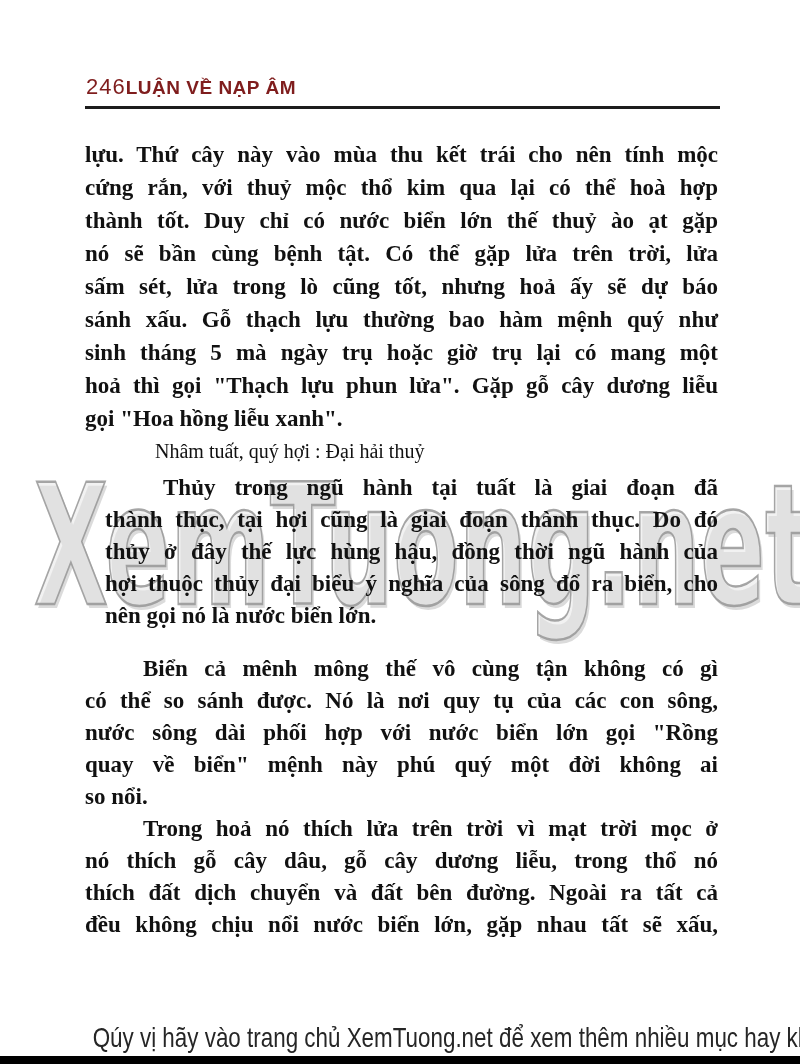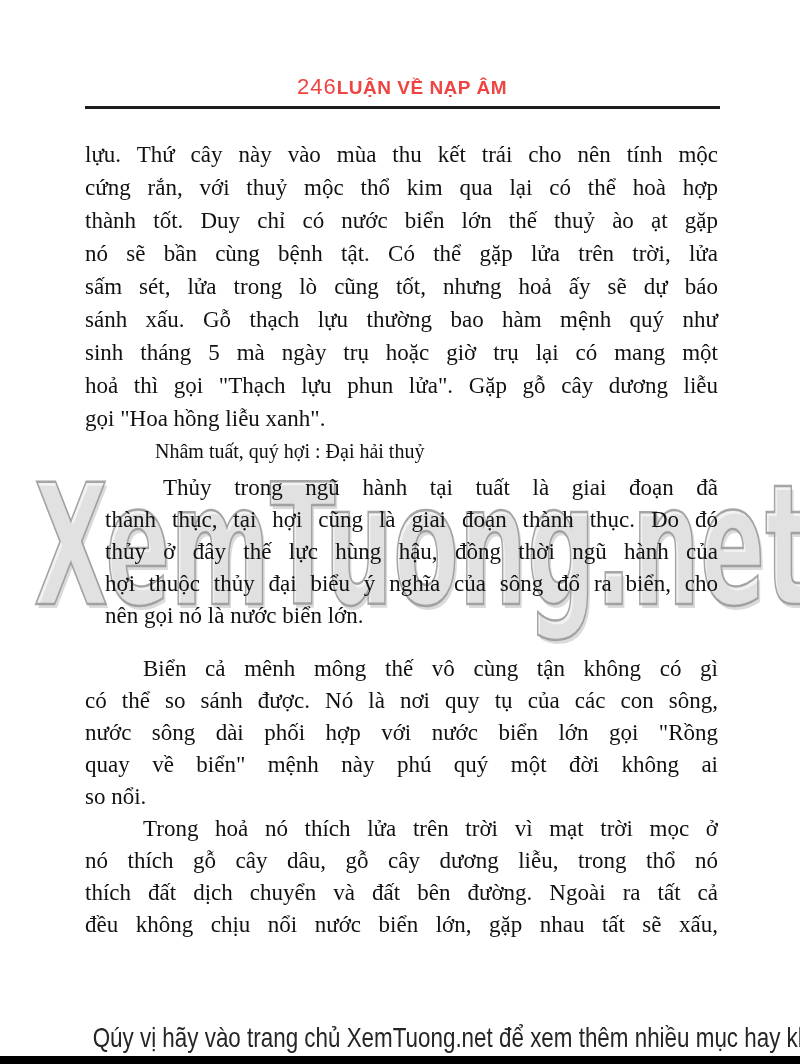--- a/index.html
+++ b/index.html
@@ -12,24 +12,24 @@
     font-family: "Liberation Serif", "DejaVu Serif", serif;
     color: #111;
   }
   
   .header {
     position: absolute;
     left: 86px;
     right: 82px;
     top: 74px;
     display: flex;
-    justify-content: center;
+    justify-content: flex-start;
     align-items: baseline;
     font-family: "Liberation Sans", "DejaVu Sans", sans-serif;
-    color: #ef4444;
+    color: #7f1d1d;
   }
   .page-number { font-size: 22px; letter-spacing: 1px; }
   .running-title { font-size: 19px; font-weight: 600; letter-spacing: 0.5px; }
   .header-rule {
     position: absolute;
     left: 85px;
     right: 80px;
     top: 106px;
     height: 3px;
     background: #1c1c1c;
@@ -43,20 +43,21 @@
     z-index: 2;
     font-size: 23px;
   }
   .line {
     height: 32px;
     line-height: 32px;
     text-align: justify;
     text-align-last: justify;
     text-justify: inter-word;
     white-space: normal;
+    font-weight: bold;
   }
   .para-a .line { height: 33px; line-height: 33px; }
   .line.last { text-align-last: left; }
   .line.indent { text-indent: 58px; }
   .section-heading {
     height: 33px;
     line-height: 33px;
     font-weight: normal;
     font-size: 20px;
     text-indent: 70px;

